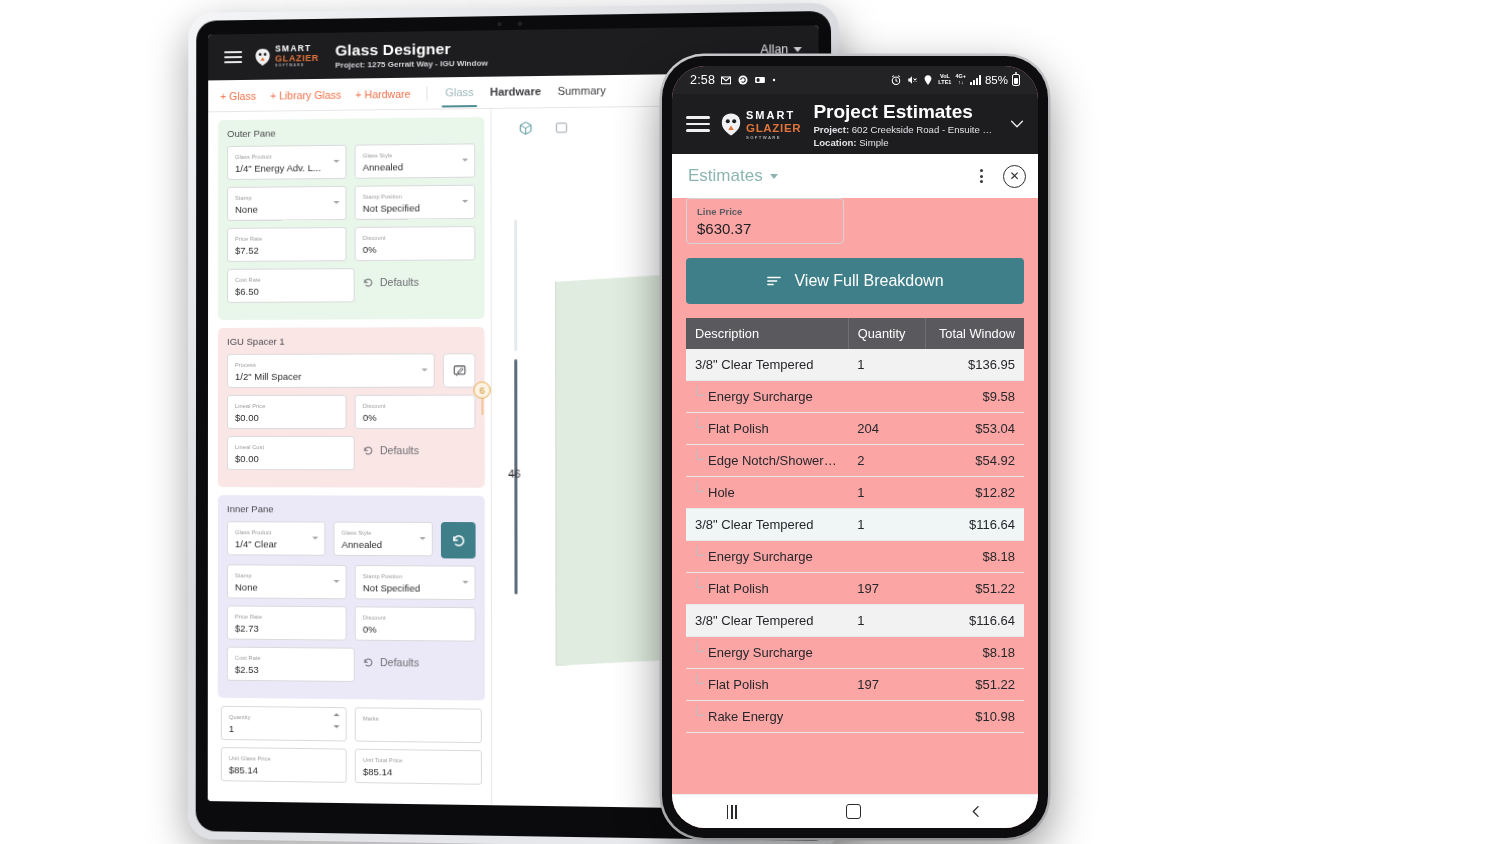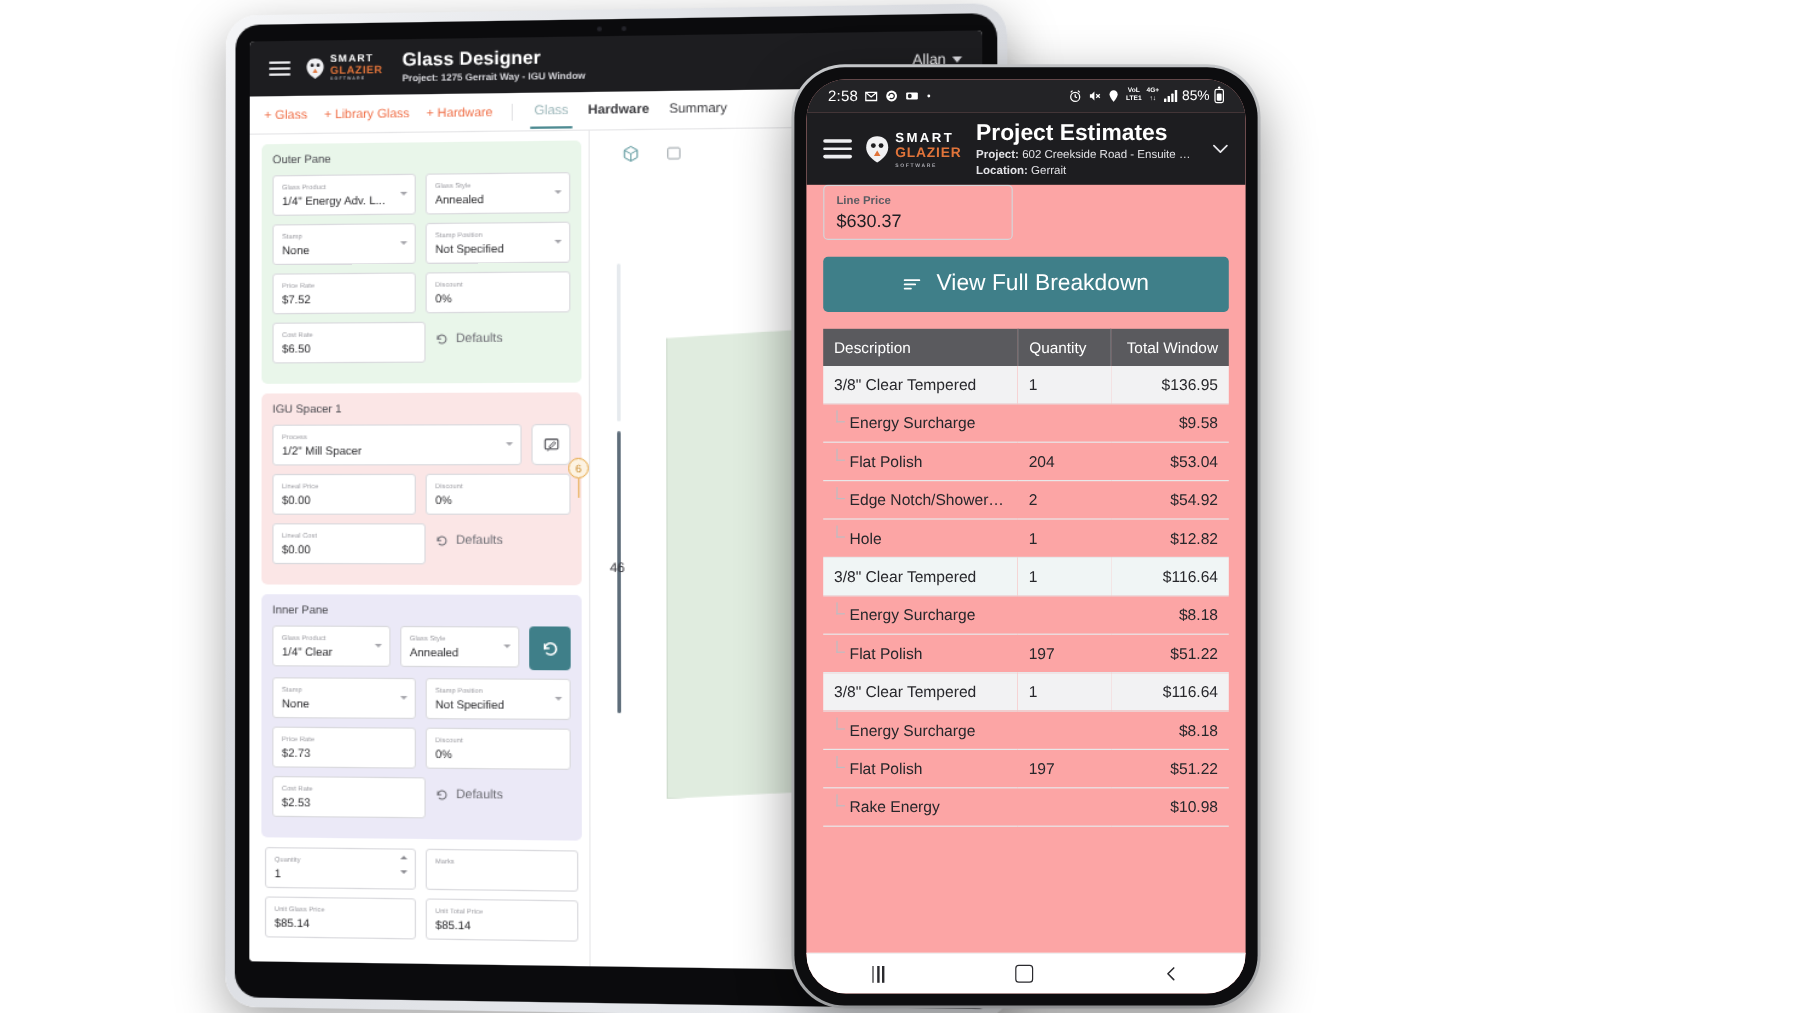--- a/index.html
+++ b/index.html
@@ -235,21 +235,21 @@
   .p-content { flex: 1; min-height: 0; padding: 0 14px; overflow: hidden; display: flex; flex-direction: column; }
   .p-h2 { font-size: 19px; font-weight: 700; color: #1e1e22; margin: 6px 0 12px; }
   .p-lineprice {
     border: 1px solid #d5d5d9; border-radius: 4px; width: 158px; height: 46px;
     padding: 7px 10px 0;
   }
   .p-lp-lbl { font-size: 9.5px; color: #5c5c63; font-weight: 600; }
   .p-lp-val { font-size: 15px; color: #202024; margin-top: 3px; }
   .p-breakdown-btn {
     margin: 14px 0 14px; height: 46px; background: #3f7f89; border-radius: 4px;
-    color: #fff; font-size: 19px;
+    color: #fff; font-size: 16px;
     display: flex; align-items: center; justify-content: center; gap: 12px; cursor: pointer;
   }
   .ico-list { width: 16px; height: 14px; }
 
   table.p-table { width: 100%; border-collapse: collapse; table-layout: fixed; }
   table.p-table th {
     background: #5a5a5e; color: #fff; font-size: 12.8px; font-weight: 400;
     text-align: left; padding: 8px 9px; border-right: 1px solid #6f6f73;
   }
   table.p-table th:last-child { border-right: none; text-align: right; }
@@ -622,29 +622,43 @@
         </div>
 
         <div class="p-titles">
           <div class="p-title">Project Estimates</div>
           <div class="p-line">
             <b>Project:</b>
             <span>602 Creekside Road - Ensuite Shower</span>
           </div>
           <div class="p-line">
             <b>Location:</b>
-            <span>Gerrait</span>
+            <span>Simple</span>
           </div>
         </div>
 
         <svg class="p-chev" viewBox="0 0 20 20">
           <path d="M4 7l6 6 6-6" fill="none" stroke="#e6e6ea" stroke-width="1.6" stroke-linecap="round" stroke-linejoin="round"></path>
         </svg>
       </div>
 
+      <div class="p-subbar">
+        <div class="p-sub-title">
+          <span>Estimates</span>
+          <span class="tri-d"></span>
+        </div>
+        <div class="p-sub-actions">
+          <div class="kebab">
+              <i></i>
+              <i></i>
+              <i></i>
+            </div>
+          <div class="close-circ">✕</div>
+        </div>
+      </div>
 
       <div class="p-content">
 
         <div class="p-lineprice">
           <div class="p-lp-lbl">Line Price</div>
           <div class="p-lp-val">$630.37</div>
         </div>
 
         <div class="p-breakdown-btn">
           <svg class="ico-list" viewBox="0 0 18 16">

